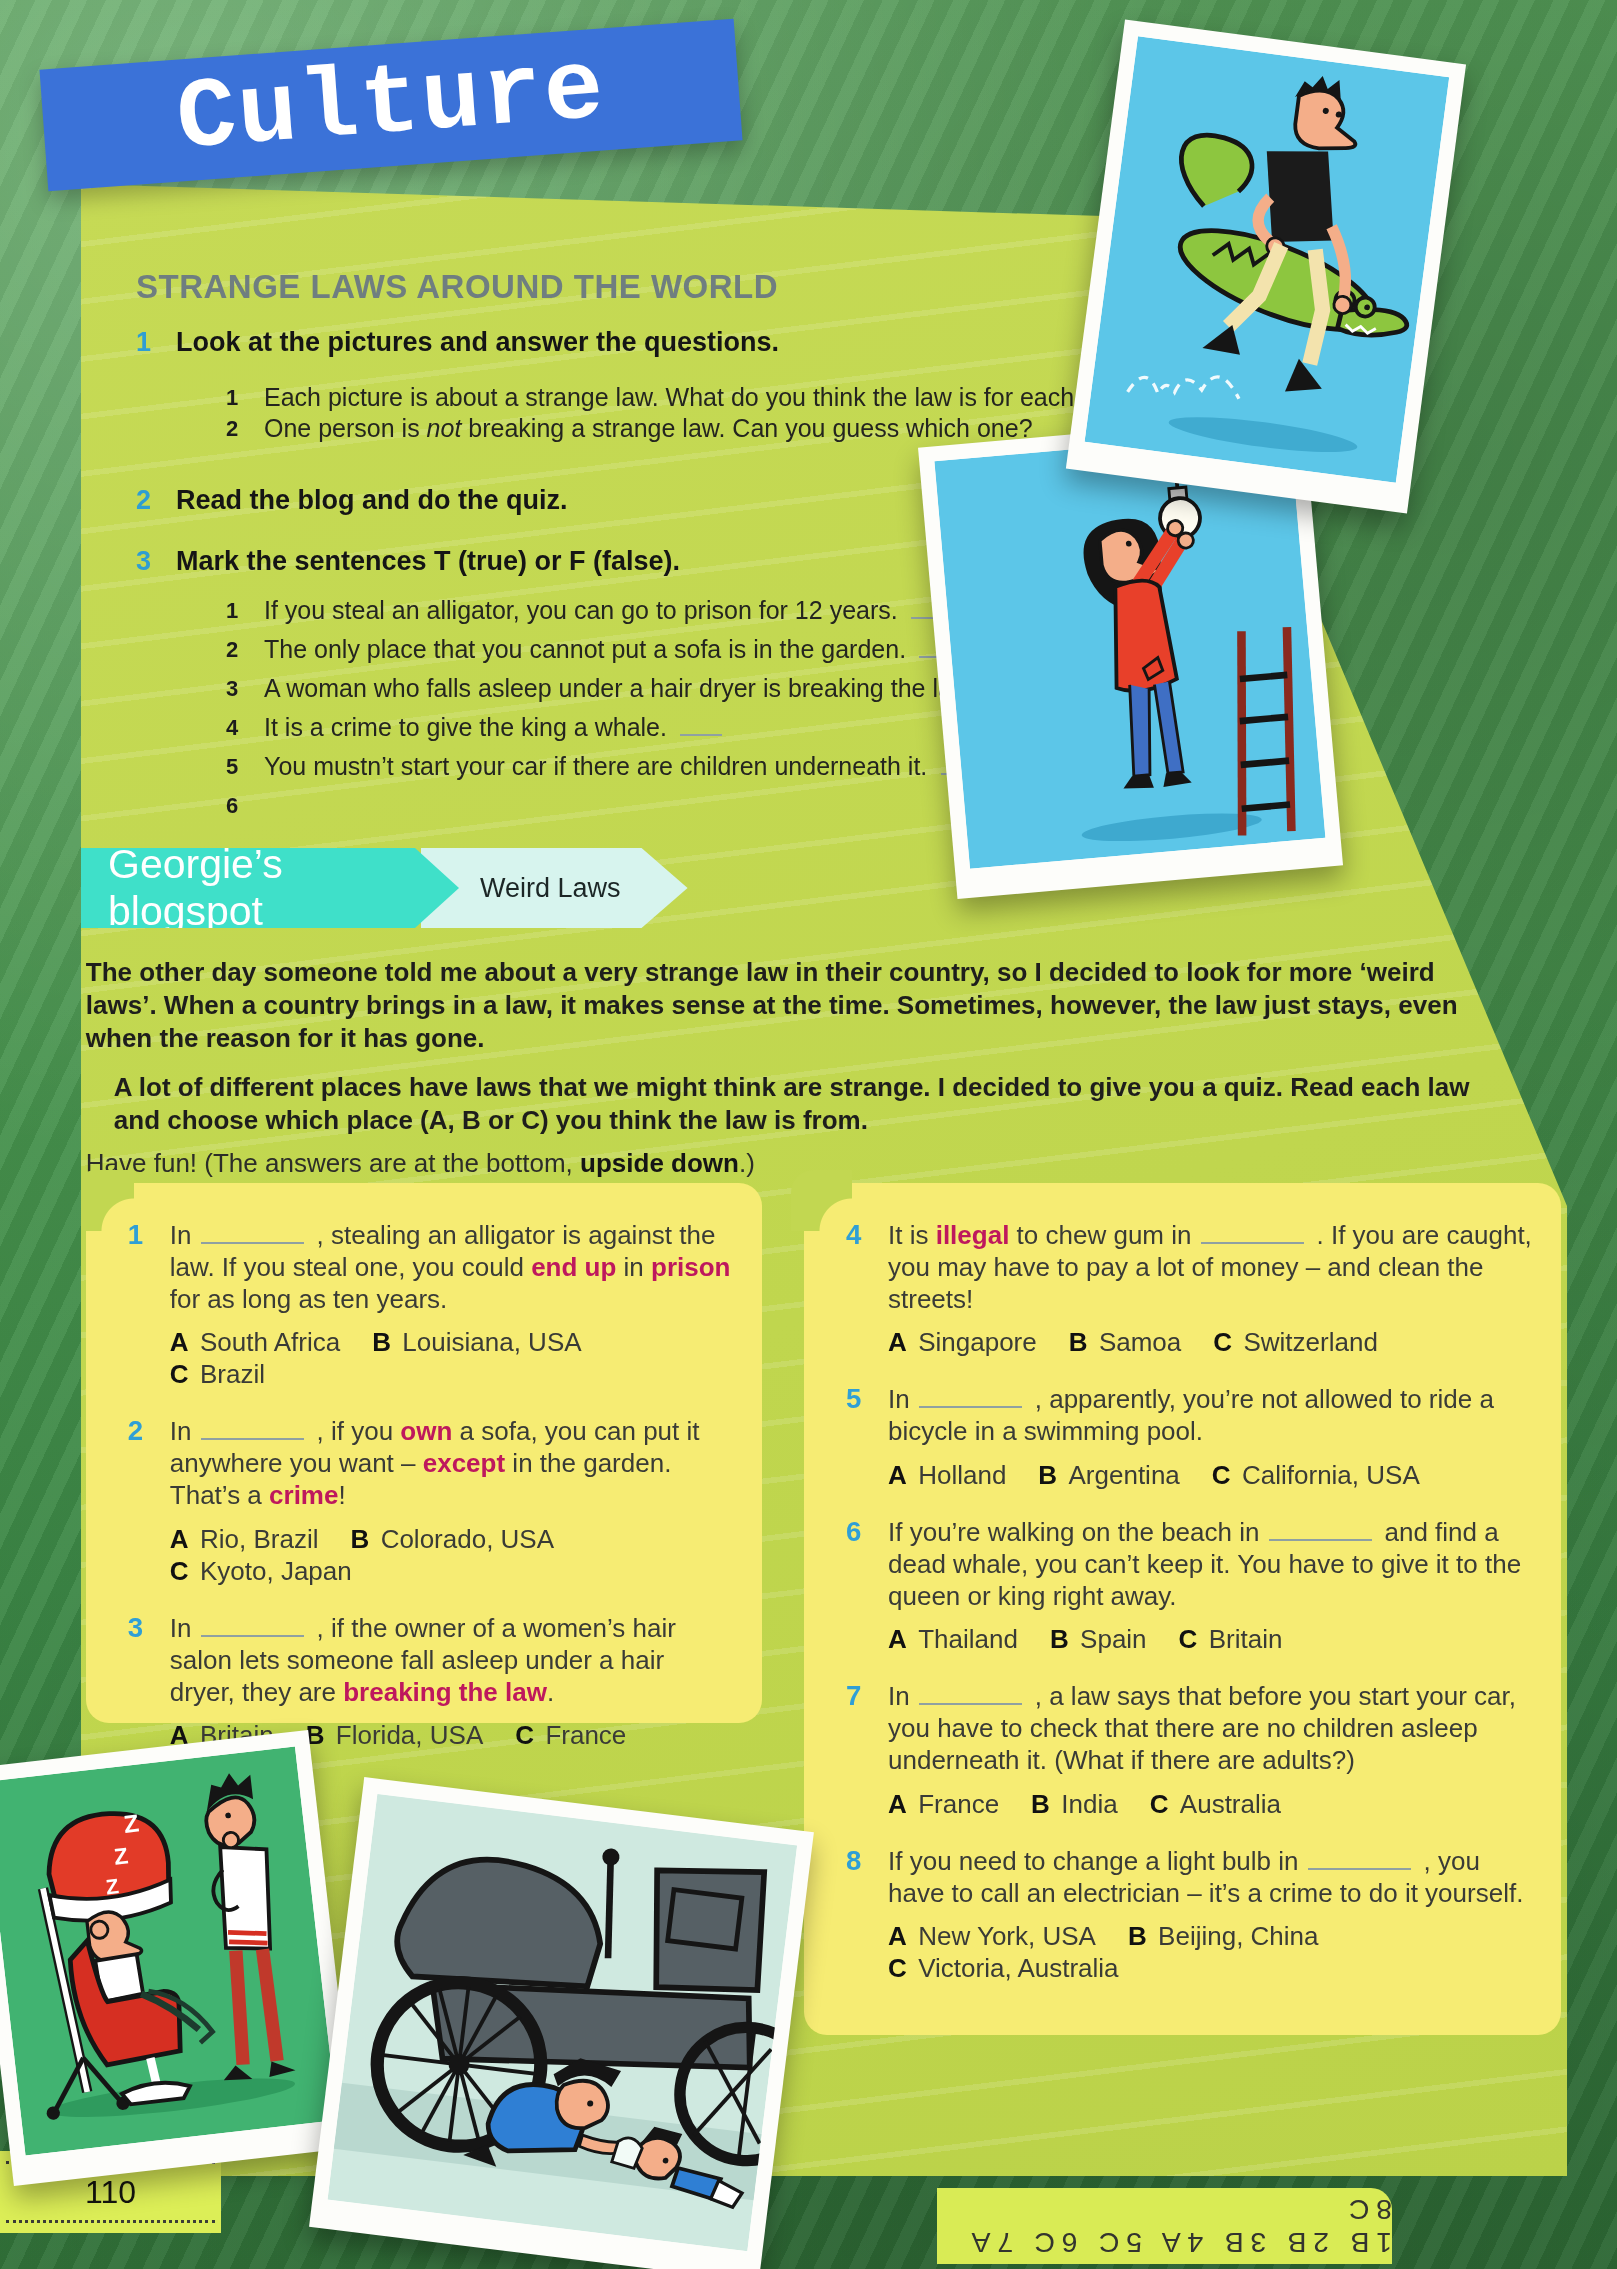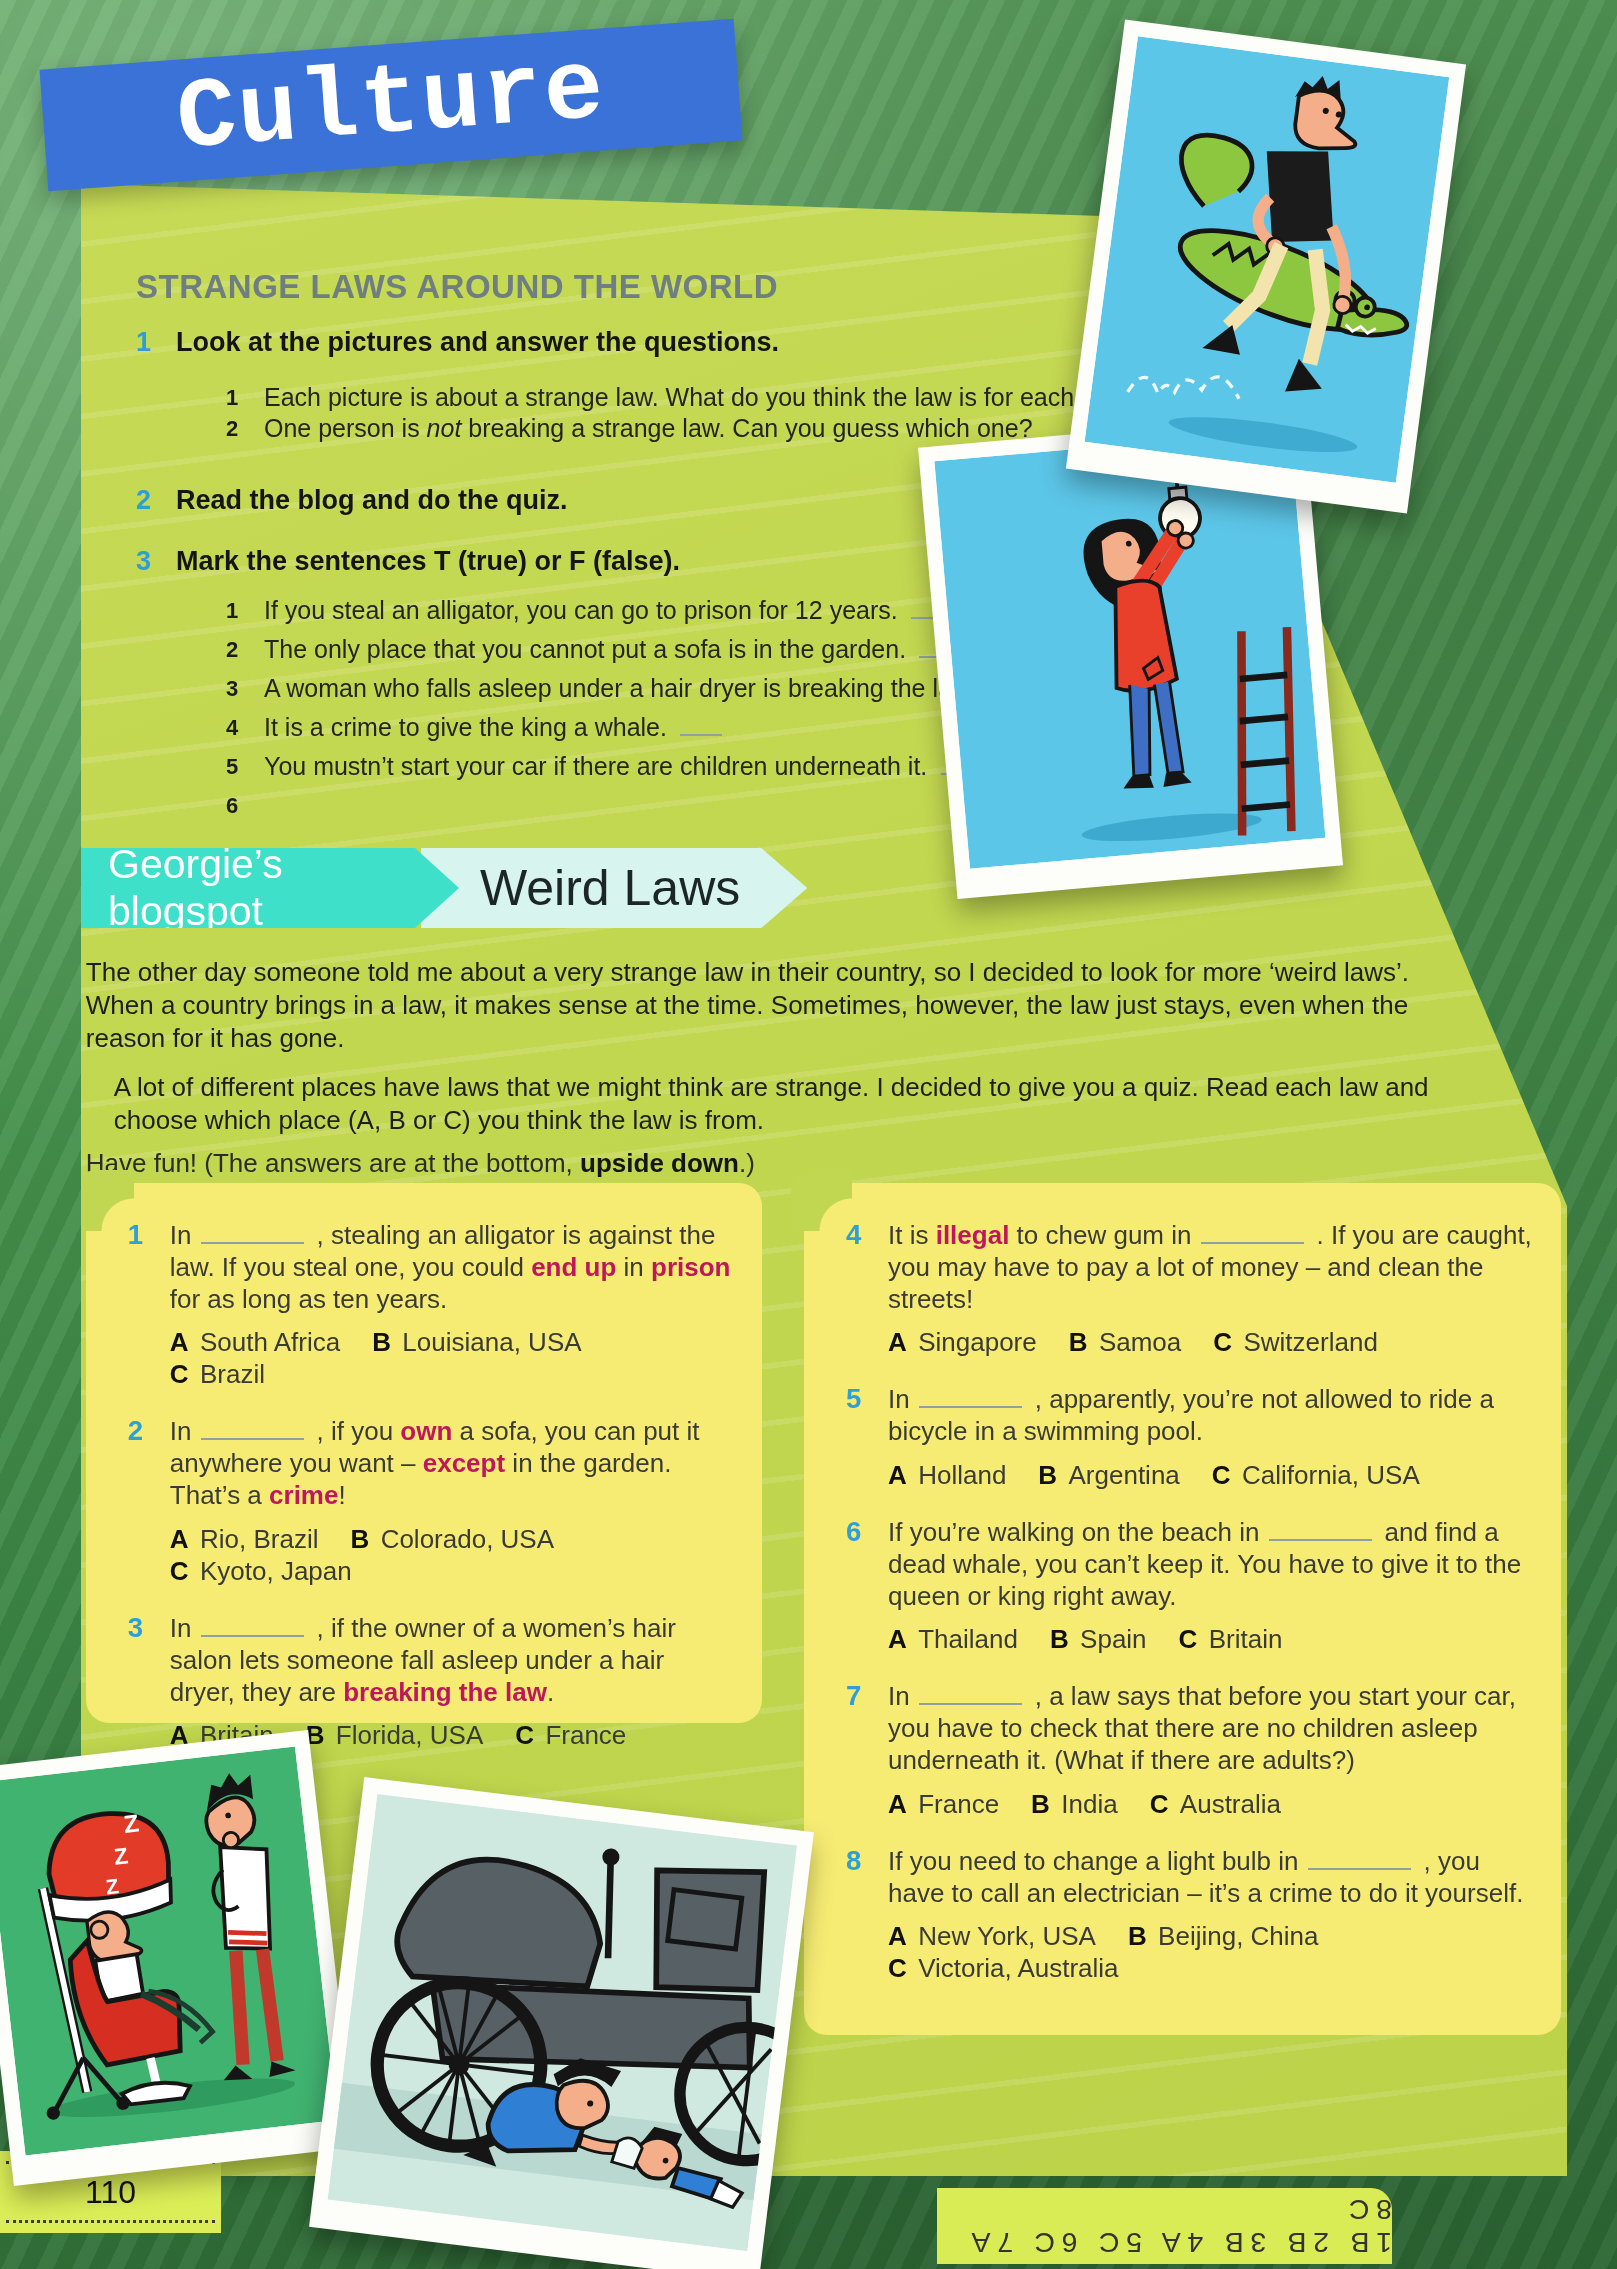--- a/index.html
+++ b/index.html
@@ -48,24 +48,24 @@
   
   .blog-banner{position:absolute;left:0;top:664px;height:80px;display:flex;align-items:stretch;}
   .banner-main{
     background:#3fe0c9;color:#fff;display:flex;align-items:center;
     padding:0 17px 0 27px;font-size:41px;width:290px;z-index:2;
     clip-path:polygon(0 0,calc(100% - 0px) 0,100% 100%,0 100%);
   }
   .banner-main-point{width:44px;background:#3fe0c9;clip-path:polygon(0 0,100% 50%,0 100%);z-index:2;}
   .banner-tag{
     background:#d7f4ee;color:#1c2626;display:flex;align-items:center;
-    margin-left:-38px;padding:0 67px 0 59px;font-size:50px;z-index:1;
+    margin-left:-38px;padding:0 67px 0 59px;font-size:27px;z-index:1;
     clip-path:polygon(0 0,calc(100% - 46px) 0,100% 50%,calc(100% - 46px) 100%,0 100%);
   }
-  .para{position:absolute;left:4.8px;width:1398px;font-size:26px;line-height:33px;color:#1e1e1c;font-weight:normal;}
+  .para{position:absolute;left:4.8px;width:1398px;font-size:26px;line-height:33px;color:#1e1e1c;font-weight:bold;}
   .para1{top:772px;} .para2{top:887px;margin-left:28px;}
   .para3{top:963px;font-weight:normal;color:#2c2d28;}
   .para3 .b{color:#151515;}
   
   .quiz-box{position:absolute;background:#f6ec73;border-radius:23px;padding:36px 27px 19px 42px;}
   .quiz-box::before{ 
     content:"";position:absolute;left:-13.3px;top:-13.3px;width:61px;height:61px;
     background:radial-gradient(circle at 100% 100%, transparent 32px, #c2d751 33px);
     border-radius:23px 0 0 0;
   }

